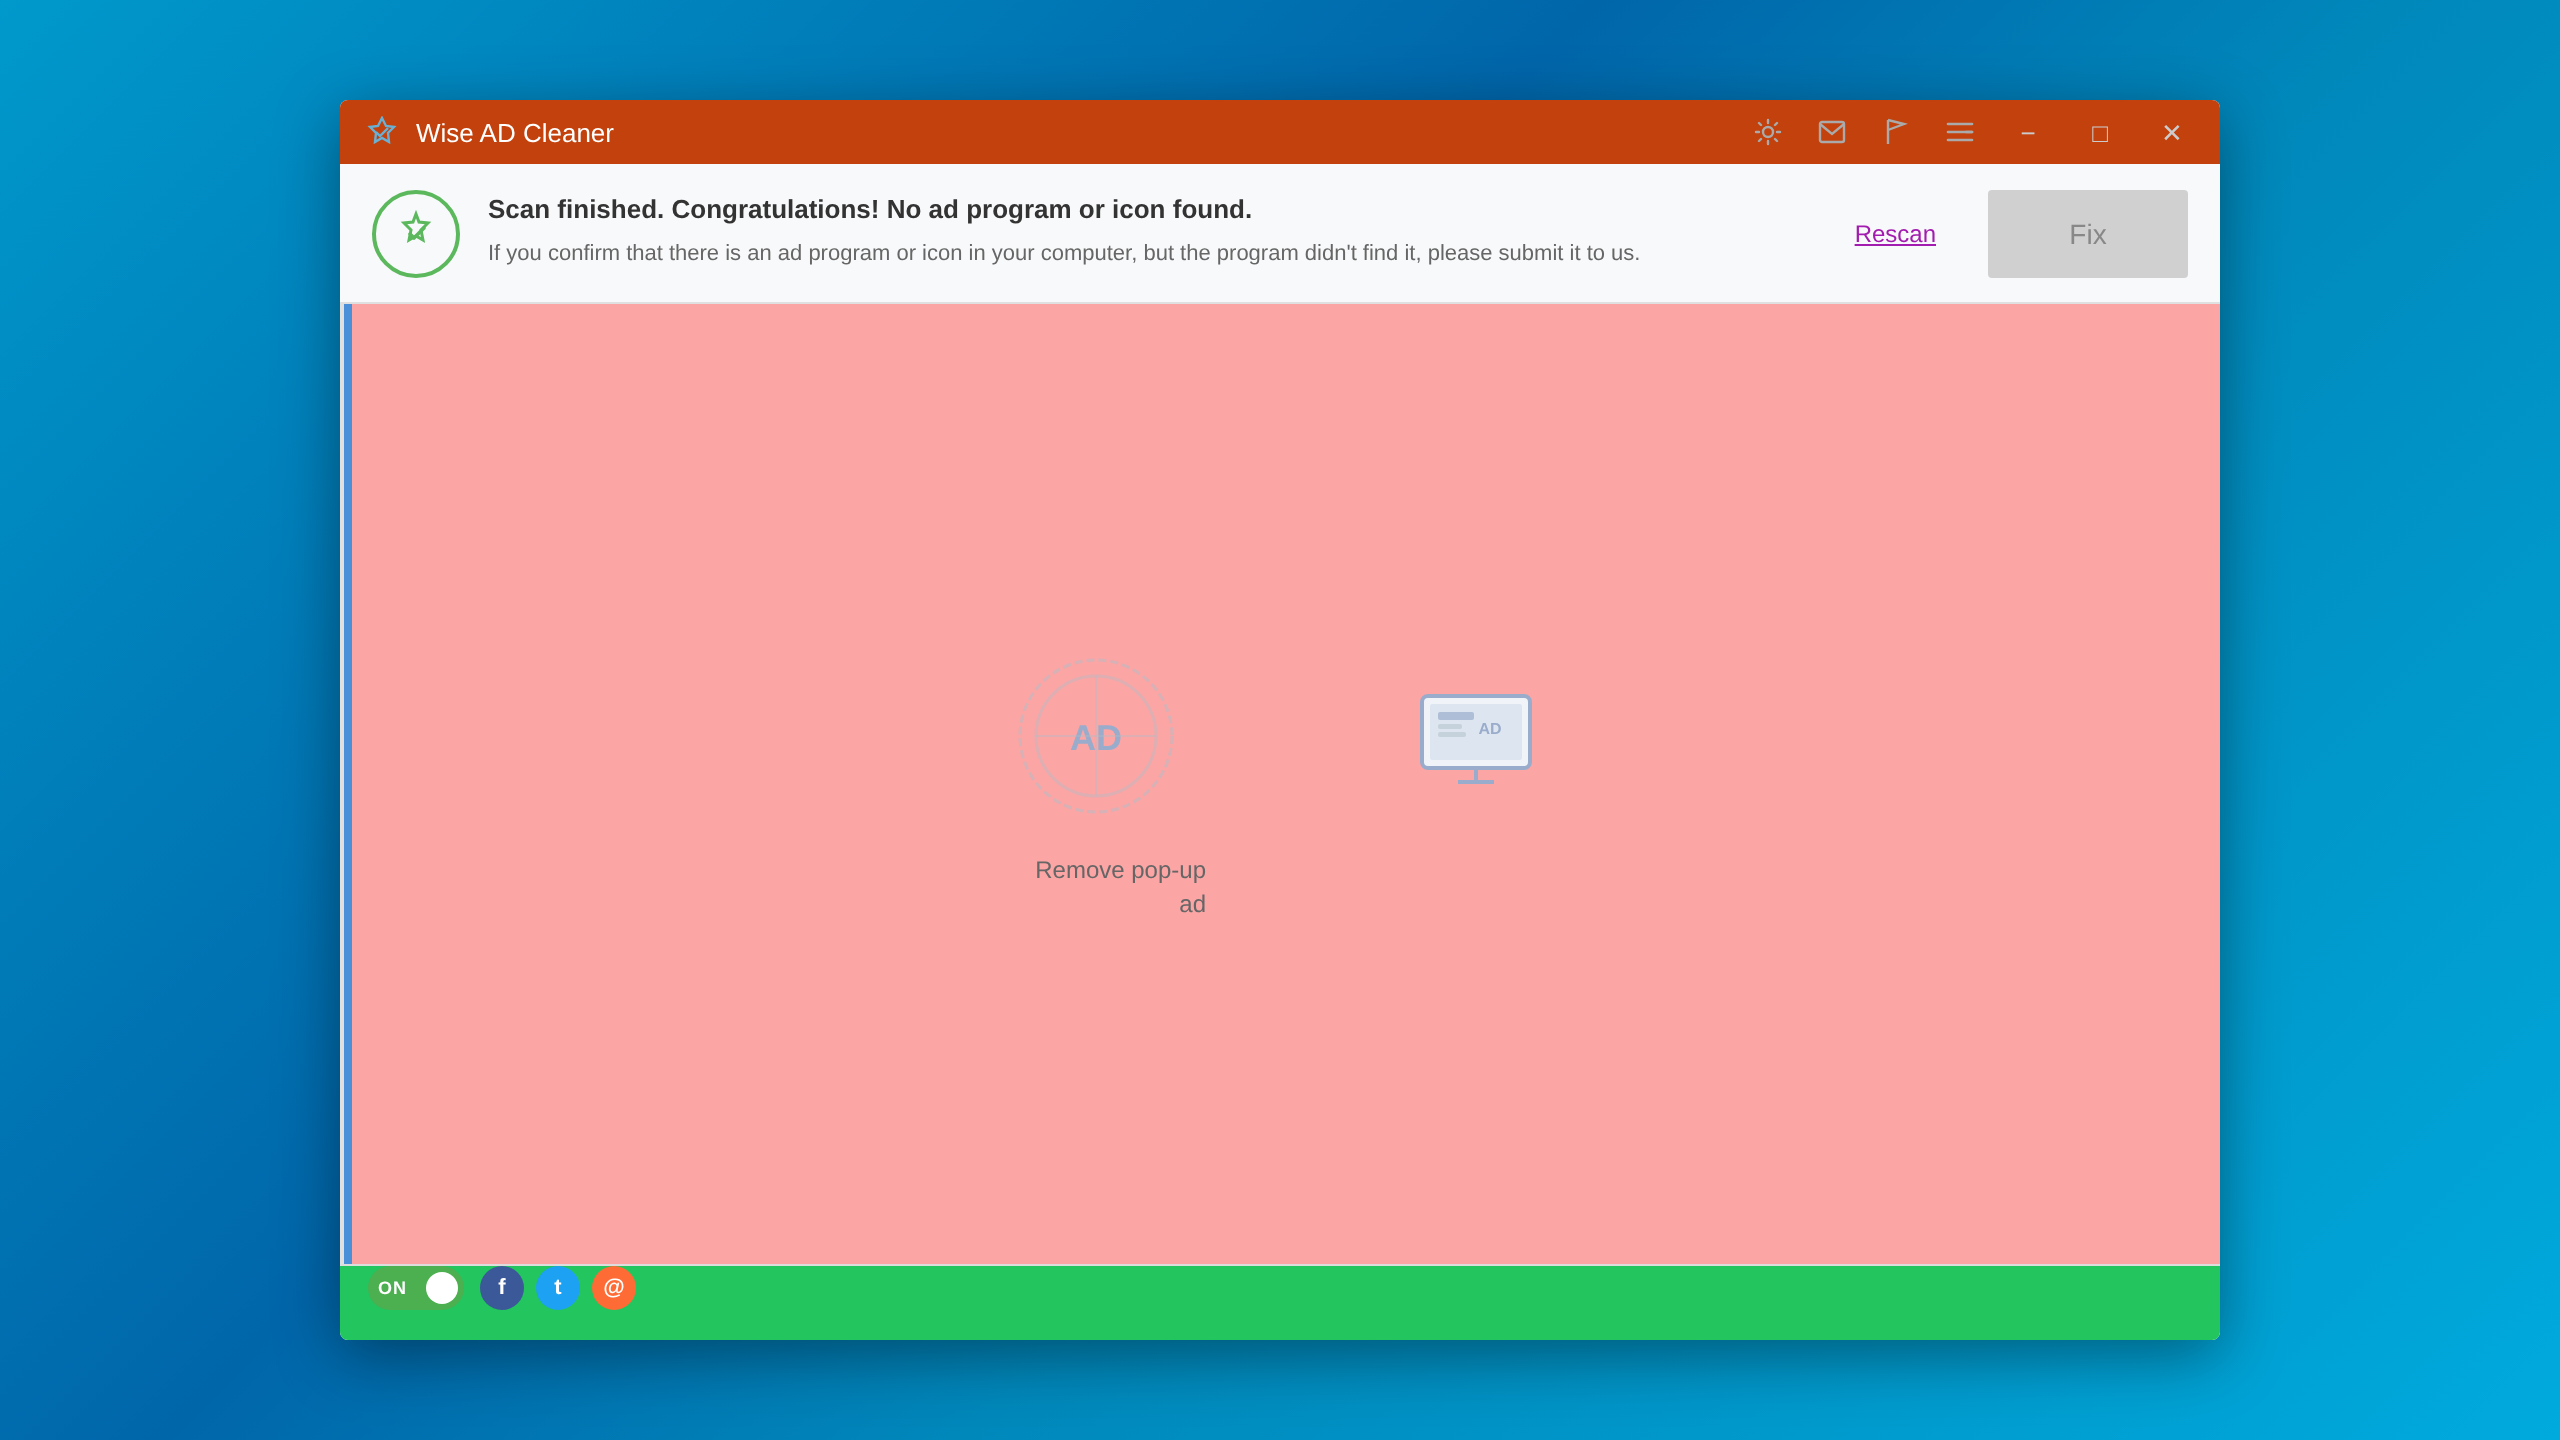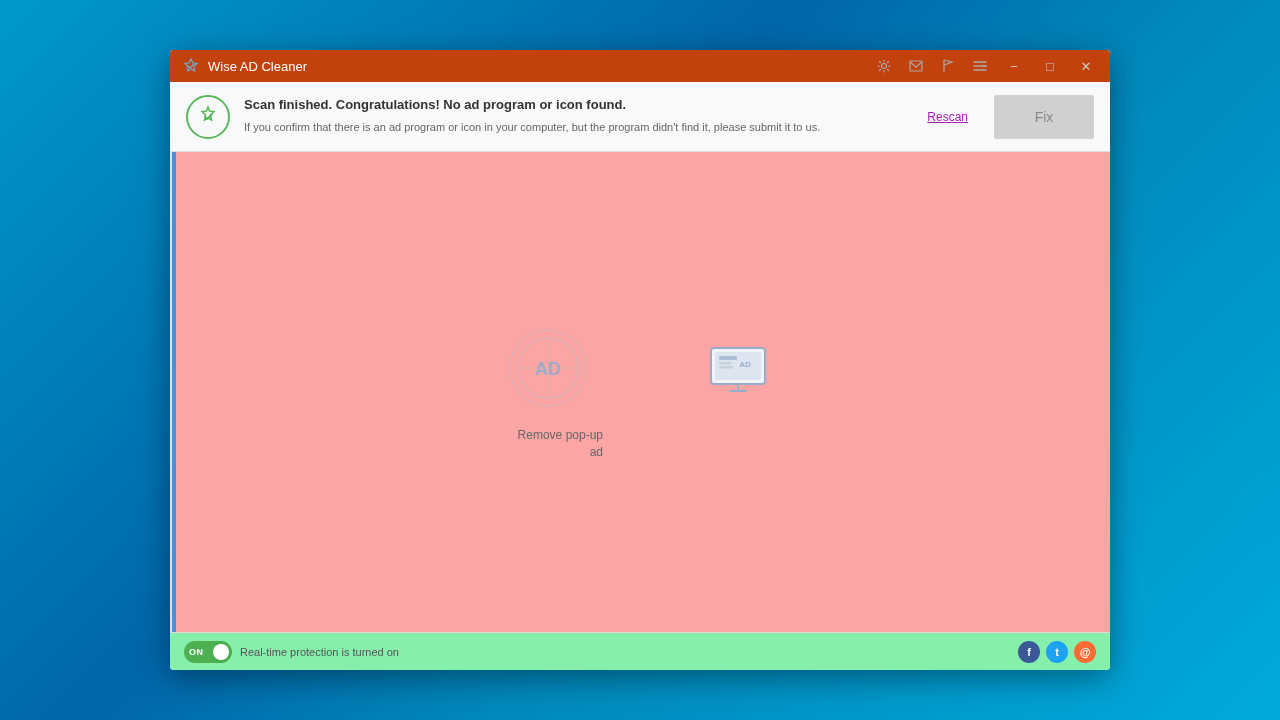--- a/index.html
+++ b/index.html
@@ -207,24 +207,24 @@
       font-size: 12px;
       color: #666;
       text-align: right;
       line-height: 1.4;
       margin-left: 24px;
     }
 
     
     .bottom-bar {
       height: 38px;
-      background: #86efac;
+      background: #22c55e;
       border-top: 1px solid #ddd;
       display: flex;
-      align-items: center;
+      align-items: flex-start;
       padding: 0 14px;
       flex-shrink: 0;
       gap: 8px;
     }
     .toggle-on {
       display: flex;
       align-items: center;
       background: #4caf50;
       border-radius: 12px;
       width: 48px;
@@ -384,21 +384,20 @@
 
       </div>
     </div>
   </div>
 
   <div class="bottom-bar">
     <div class="toggle-on">
       <span class="toggle-on-text">ON</span>
       <div class="toggle-knob"></div>
     </div>
-    <span class="protection-text">Real-time protection is turned on</span>
     <div class="social-icons">
       <div class="social-icon social-fb">f</div>
       <div class="social-icon social-tw">t</div>
       <div class="social-icon social-em">@</div>
     </div>
   </div>
 
 </div>
 
 </body></html>

